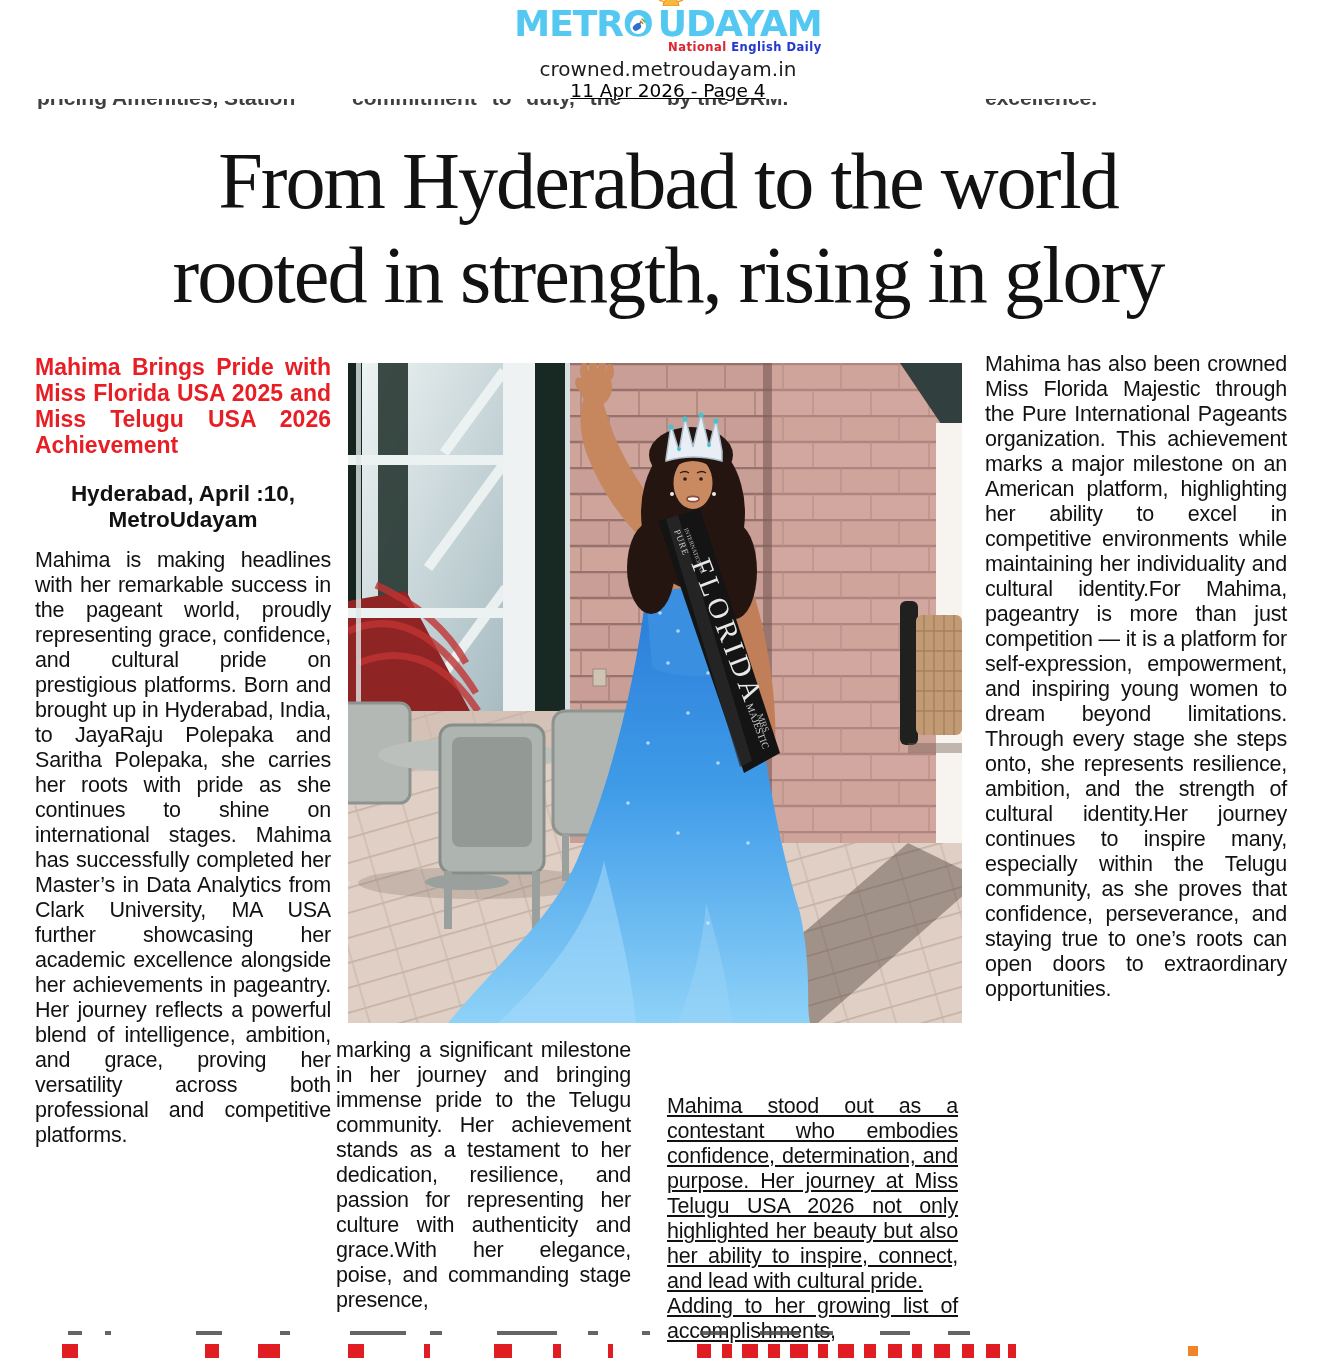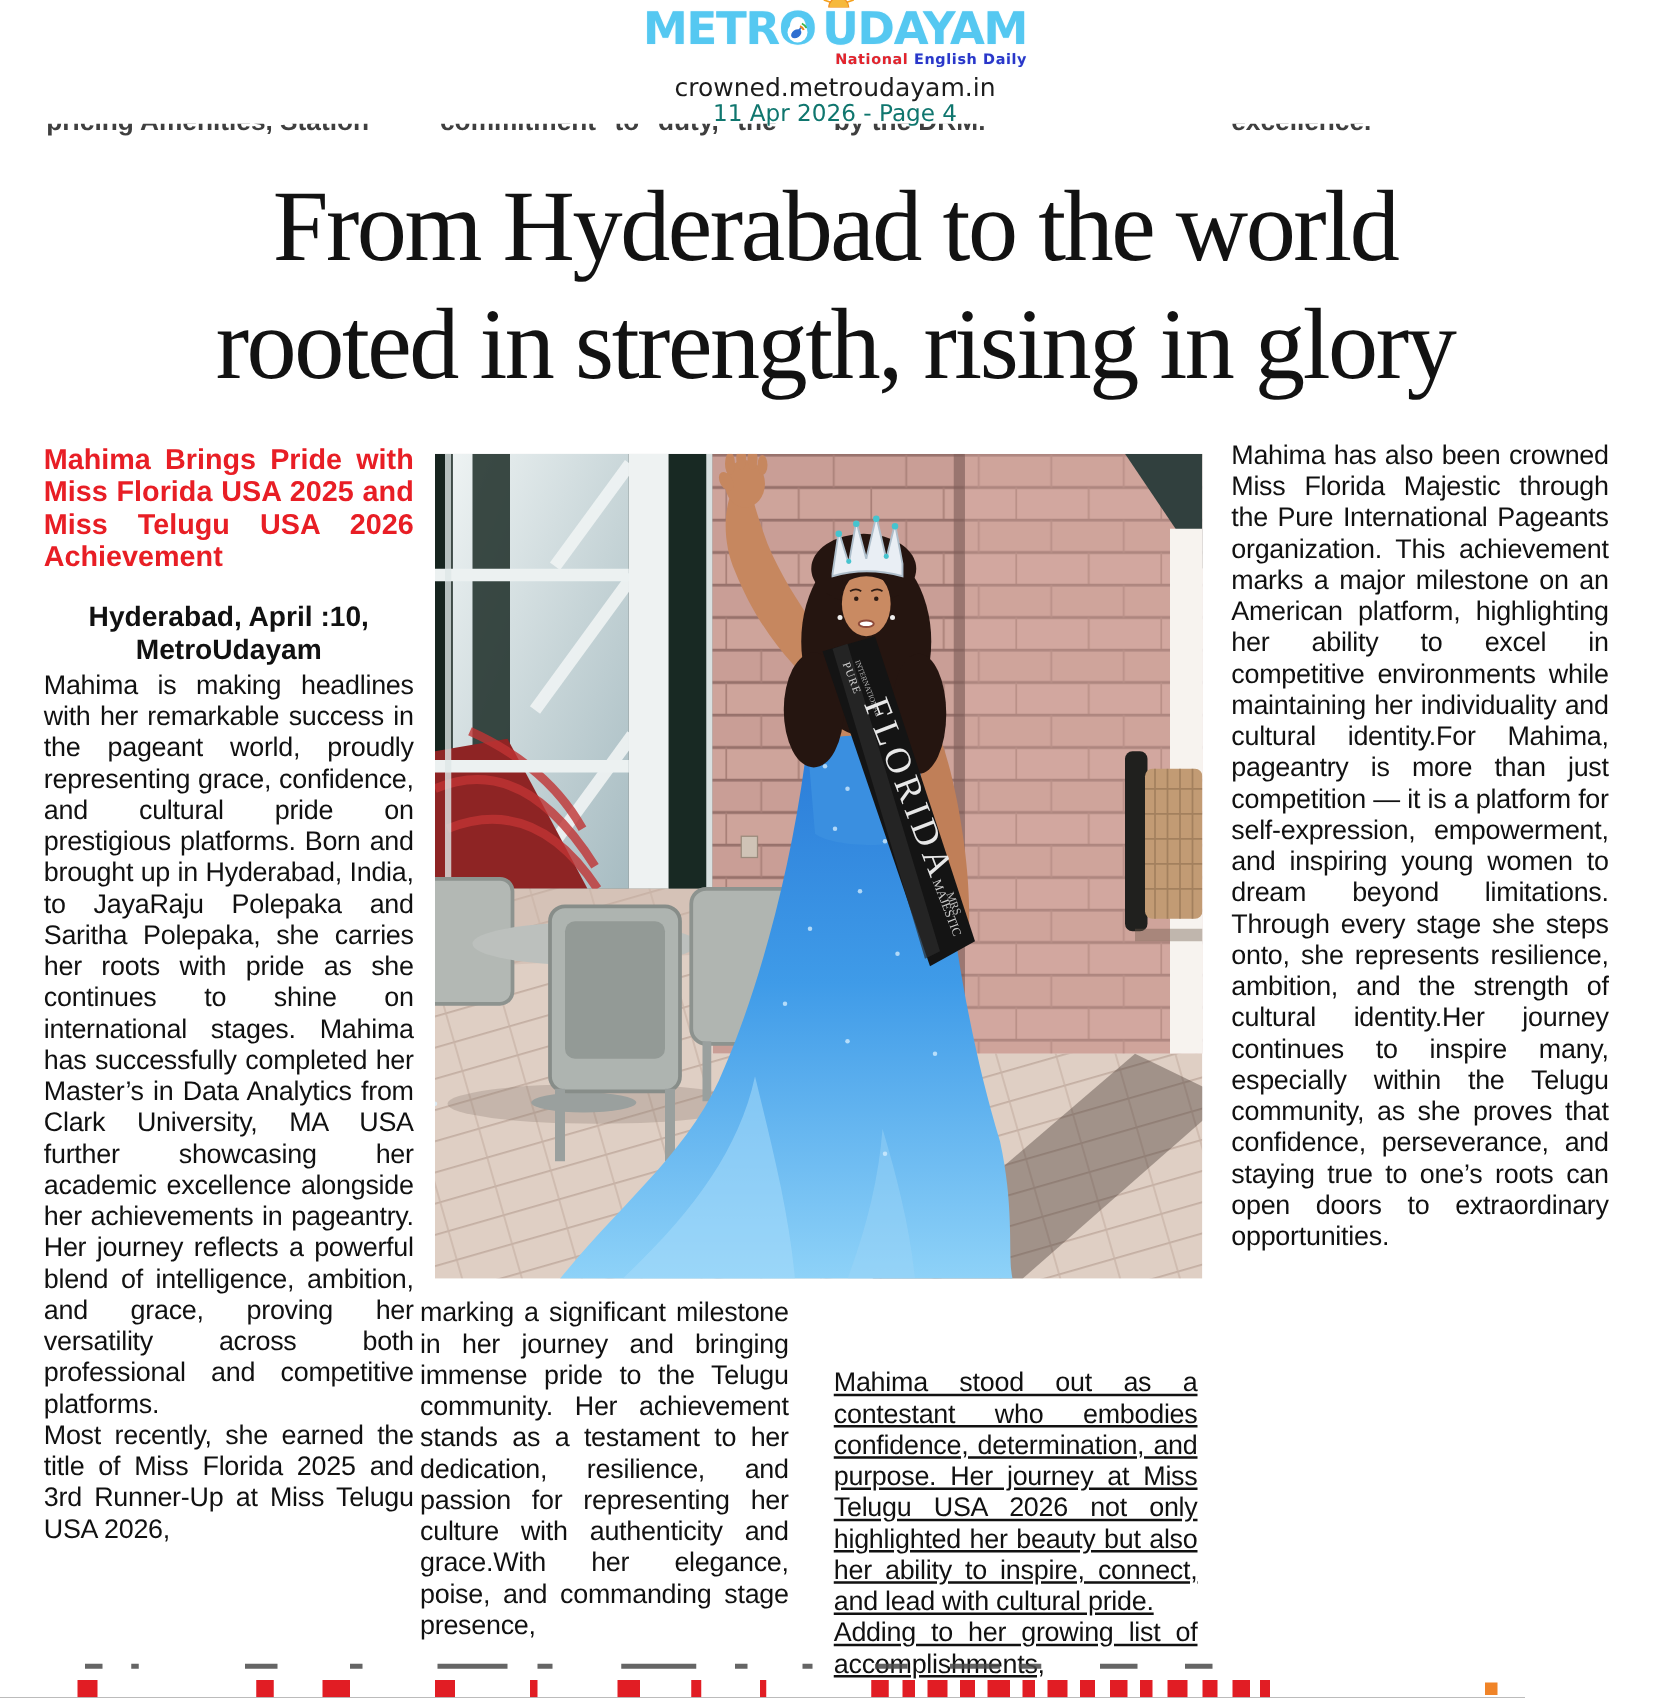--- a/index.html
+++ b/index.html
@@ -12,41 +12,41 @@
         font-weight:800;font-size:36px;letter-spacing:-1px;color:#55c8f1;line-height:40px;
         text-shadow:0 0 1px #bfeafc;}
   .logo .lg{display:inline-block;}
   .o-wrap,.u-wrap{position:relative;display:inline-block;}
   .dish{position:absolute;left:50%;top:56%;transform:translate(-50%,-50%);line-height:0;}
   .sun{position:absolute;left:46%;top:-13px;transform:translateX(-50%);line-height:0;}
   .tagline{margin-top:-3px;text-align:right;font-family:"DejaVu Sans",sans-serif;
            font-weight:700;font-size:11.5px;letter-spacing:.5px;line-height:12px;}
   .tg-red{color:#e4232b;} .tg-blue{color:#2b35c9;}
   .site{margin-top:3px;font-family:"DejaVu Sans",sans-serif;font-size:20px;color:#1c1c1c;line-height:22px;}
-  .datepage{font-family:"DejaVu Sans",sans-serif;font-size:18.5px;color:#0f766e;line-height:21px;}
+  .datepage{font-family:"DejaVu Sans",sans-serif;font-size:18.5px;color:#000000;line-height:21px;text-decoration:underline;}
 
   
   .top-clip{position:absolute;top:99px;left:0;right:0;height:12px;overflow:hidden;}
   .top-clip span{position:absolute;top:-12px;font-size:21px;font-weight:bold;color:#3f3f3f;
                  white-space:nowrap;line-height:22px;}
 
   
   .headline{position:absolute;top:134px;left:0;width:1336px;margin:0;text-align:center;
             font-family:"Liberation Serif",serif;font-weight:500;color:#121212;
             font-size:81px;line-height:94px;letter-spacing:-2px;transform:scaleX(.99);}
 
   
   .col{position:absolute;color:#111;}
   .col p{margin:0;text-align:justify;font-size:21.5px;line-height:25px;letter-spacing:-.2px;}
   .col1{left:35px;top:354px;width:296px;}
   .col2{left:336px;top:1038px;width:295px;}
   .col3{left:667px;top:1094px;width:291px;text-decoration:underline;}
   .col4{left:985px;top:352px;width:302px;}
   .subhead{margin:0;font-size:23px;line-height:26px;font-weight:bold;color:#e81e25;text-align:justify;}
-  .dateline{margin:23px 0 3px;text-align:center;font-weight:bold;font-size:22.5px;line-height:26px;}
+  .dateline{margin:23px 0 15px;text-align:center;font-weight:bold;font-size:22.5px;line-height:26px;}
 
   
   .photo{position:absolute;left:348px;top:363px;width:614px;height:660px;margin:0;overflow:hidden;}
   .photo svg{display:block;}
 
   
   .bottom-clip{position:absolute;left:0;top:1326px;width:1336px;height:32px;overflow:hidden;}
   .bf{position:absolute;top:5px;height:4px;background:#4a4a4a;opacity:.85;}
   .rf{position:absolute;top:18px;height:14px;background:#e11d24;}
   .of{position:absolute;top:20px;height:10px;background:#f08428;}
@@ -278,21 +278,20 @@
     </svg>
   </figure>
 
   <div class="col col1">
     <h2 class="subhead">Mahima Brings Pride with Miss Florida USA 2025 and Miss Telugu USA 2026 Achievement</h2>
     <div class="dateline">
       <div>Hyderabad, April :10,</div>
       <div>MetroUdayam</div>
     </div>
     <p>Mahima is making headlines with her remarkable success in the pageant world, proudly representing grace, confidence, and cultural pride on prestigious platforms. Born and brought up in Hyderabad, India, to JayaRaju Polepaka and Saritha Polepaka, she carries her roots with pride as she continues to shine on international stages. Mahima has successfully completed her Master’s in Data Analytics from Clark University, MA USA further showcasing her academic excellence alongside her achievements in pageantry. Her journey reflects a powerful blend of intelligence, ambition, and grace, proving her versatility across both professional and competitive platforms.</p>
-    <p>Most recently, she earned the title of Miss Florida 2025 and 3rd Runner-Up at Miss Telugu USA 2026,</p>
   </div>
 
   <div class="col col2">
     <p>marking a significant milestone in her journey and bringing immense pride to the Telugu community. Her achievement stands as a testament to her dedication, resilience, and passion for representing her culture with authenticity and grace.With her elegance, poise, and commanding stage presence,</p>
   </div>
 
   <div class="col col3">
     <p>Mahima stood out as a contestant who embodies confidence, determination, and purpose. Her journey at Miss Telugu USA 2026 not only highlighted her beauty but also her ability to inspire, connect, and lead with cultural pride.</p>
     <p>Adding to her growing list of accomplishments,</p>
   </div>

